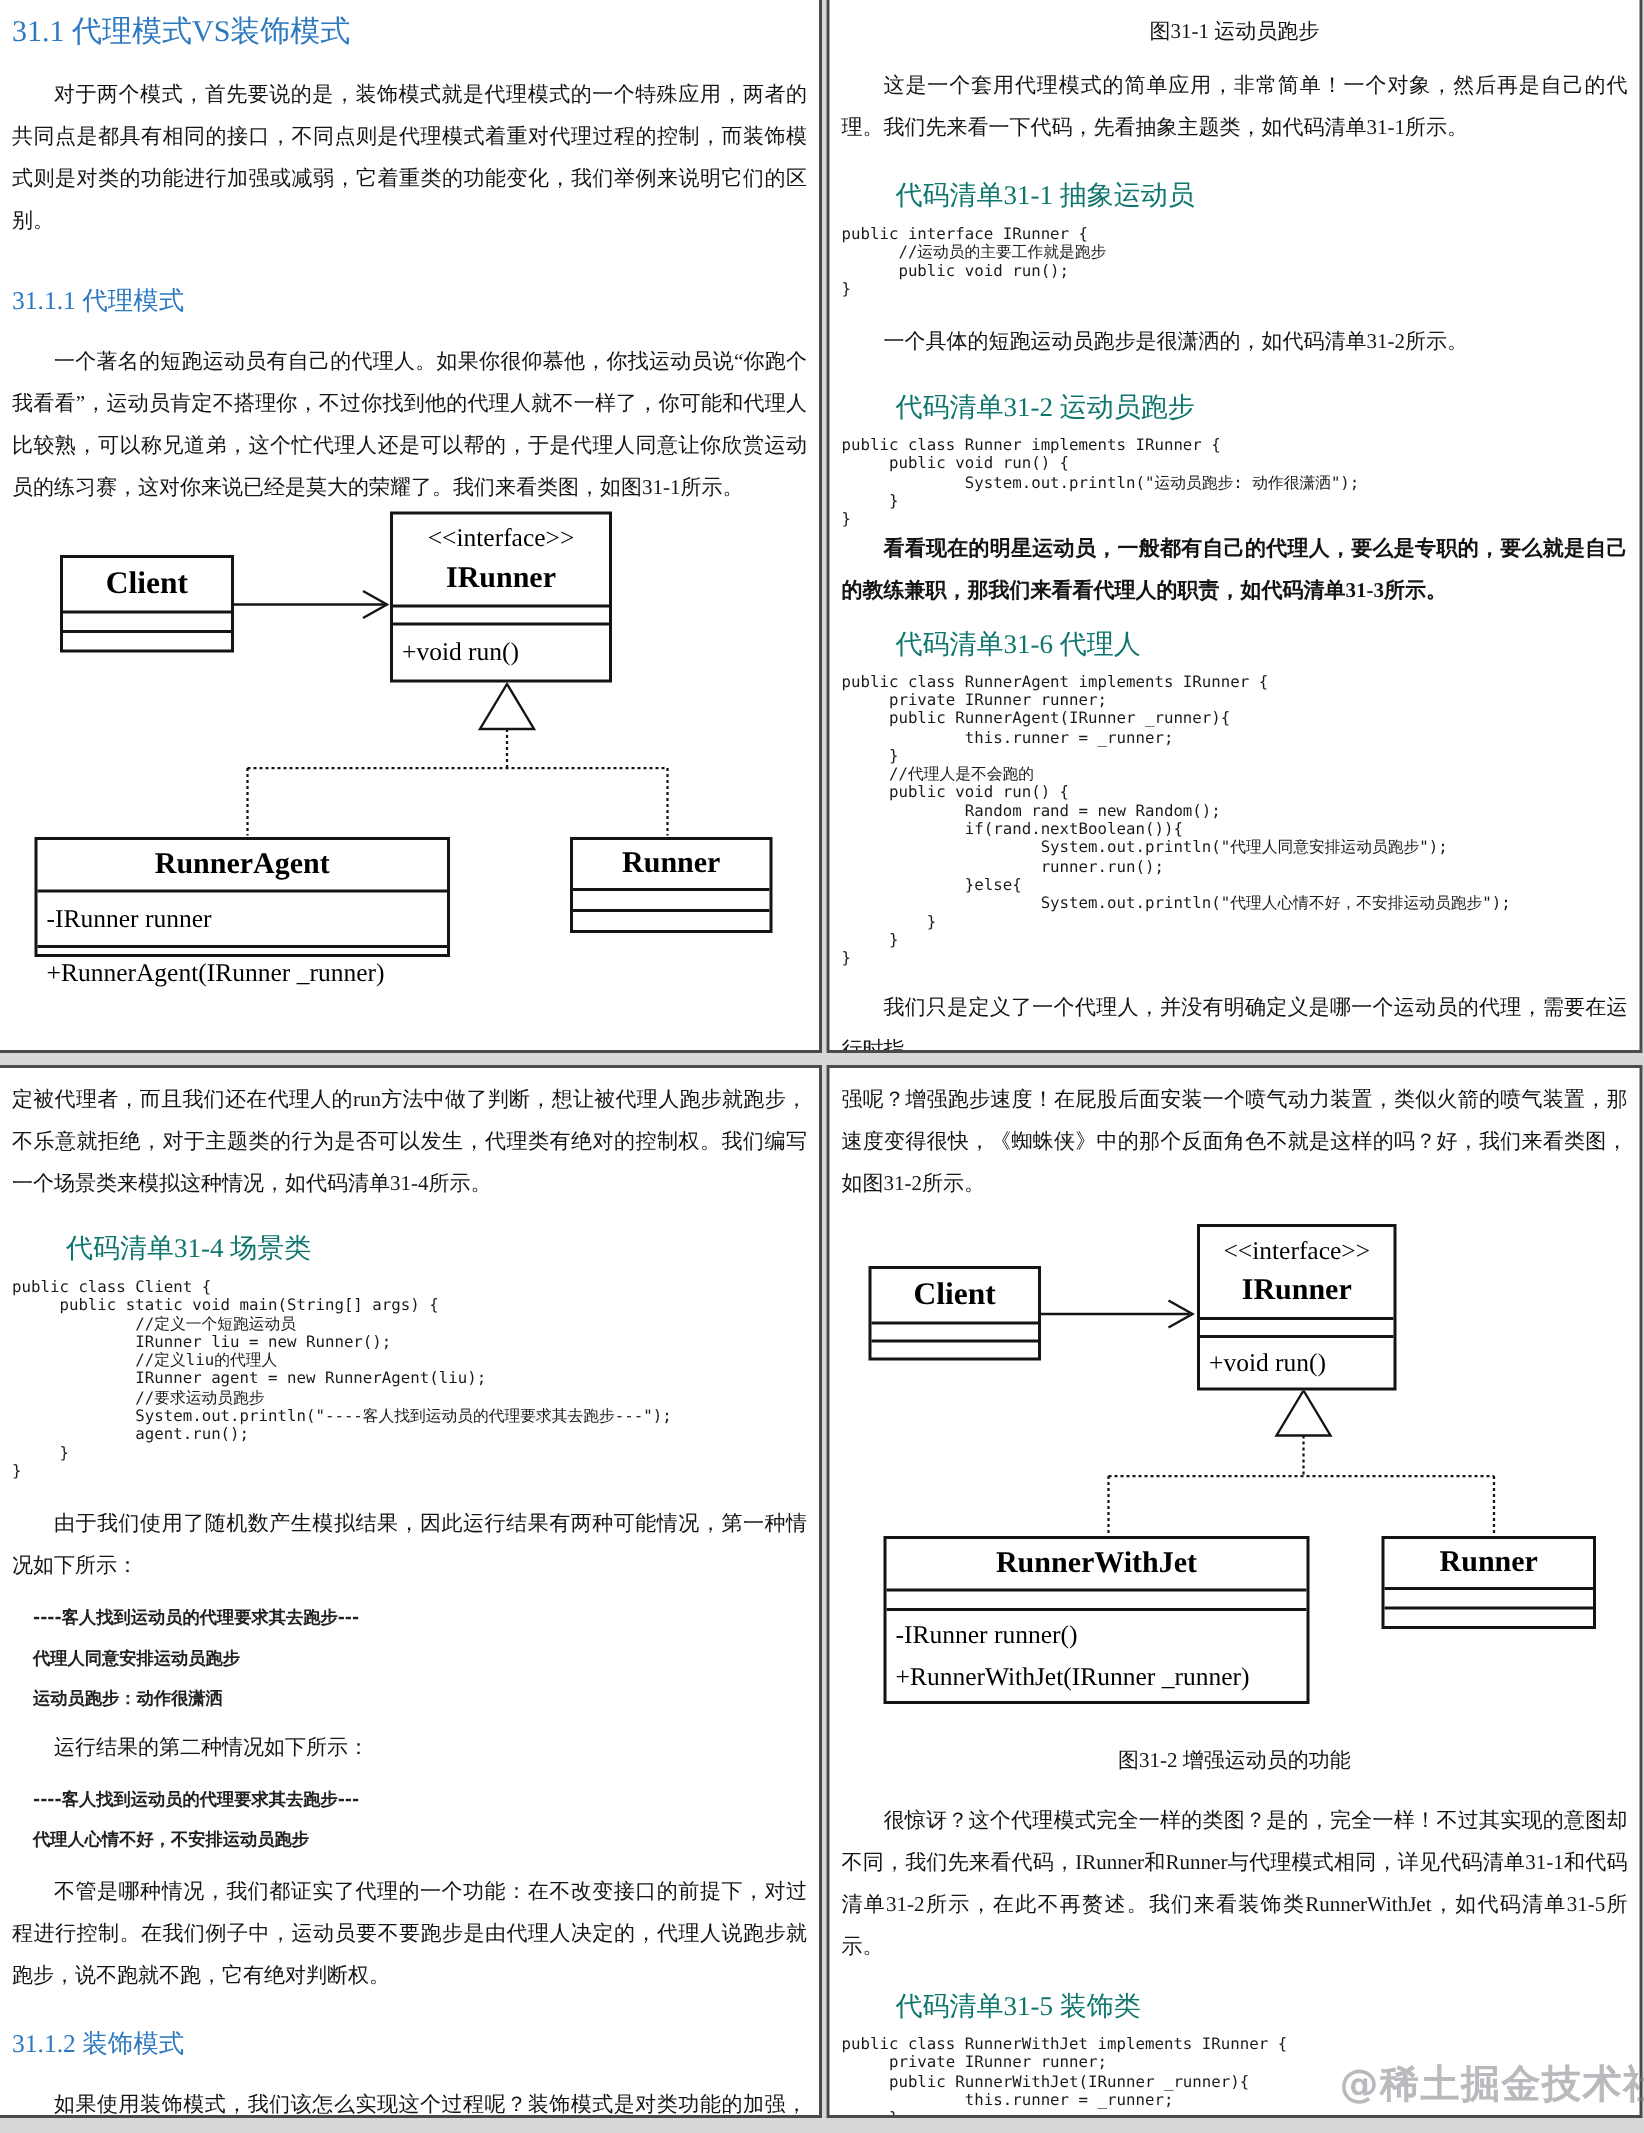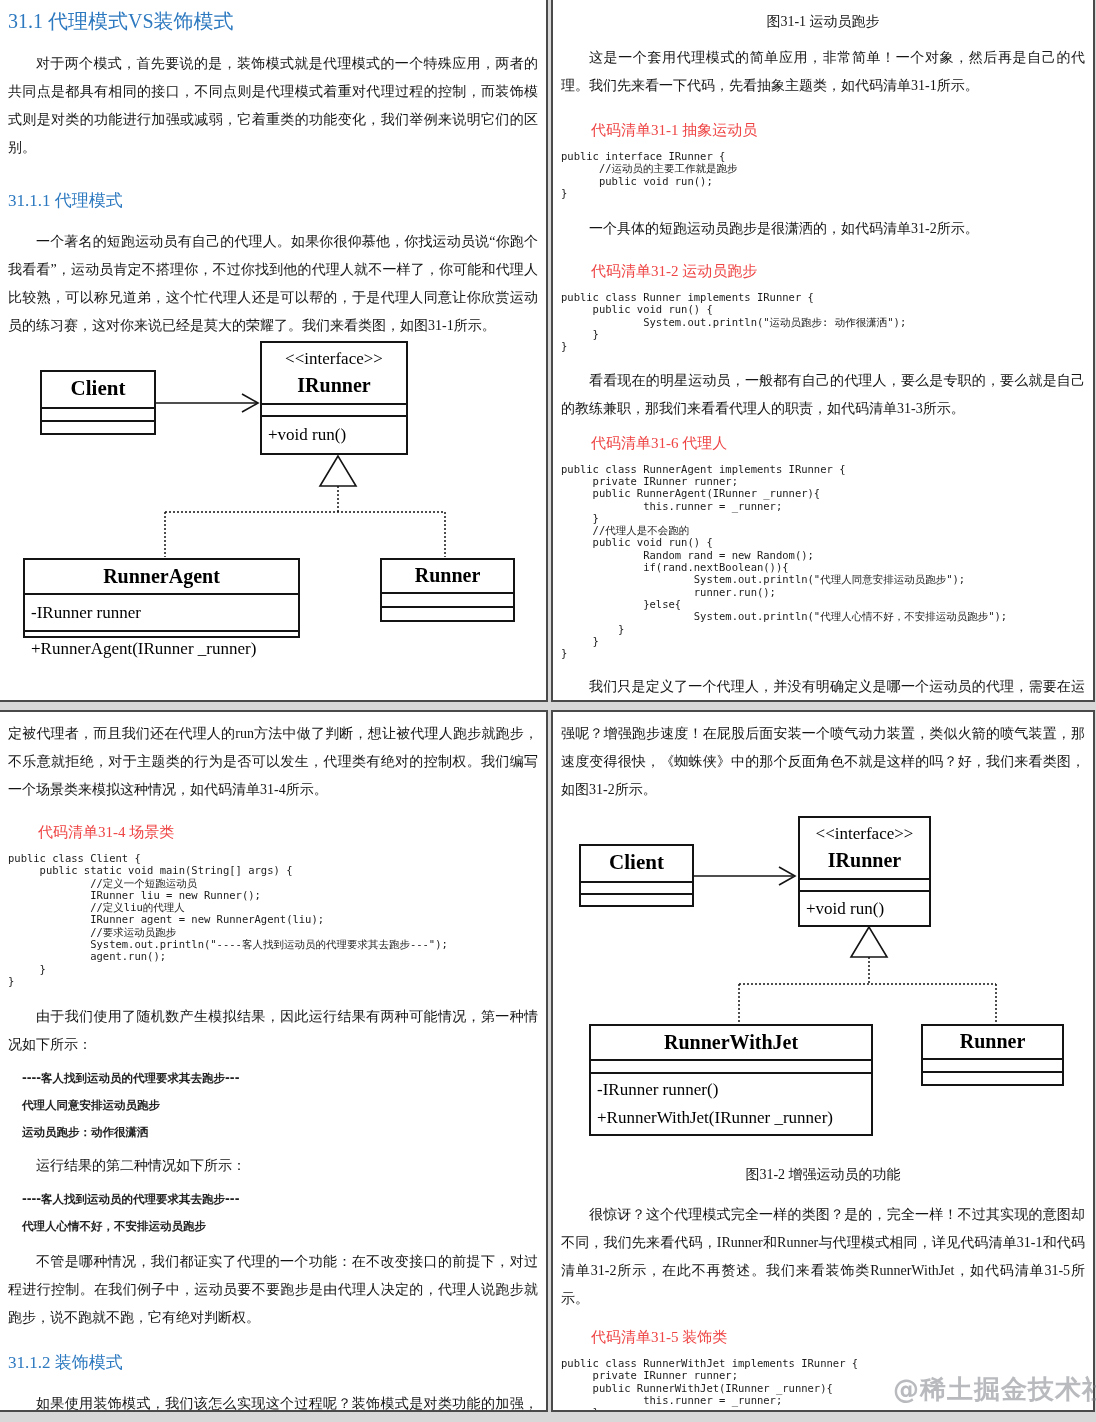--- a/index.html
+++ b/index.html
@@ -15,21 +15,21 @@
   #page-tl{left:-2px;top:-2px;width:550px;height:704px;}
   #page-tr{left:551px;top:-2px;width:544px;height:704px;}
   #page-bl{left:-2px;top:710px;width:550px;height:702px;}
   #page-br{left:551px;top:710px;width:544px;height:702px;}
 
   .h1{font-size:20px;line-height:26px;color:#2d79c0;margin:8px 0 0 0;font-weight:normal;}
   .h2{font-size:17px;line-height:22px;color:#2d79c0;margin:0;font-weight:normal;}
   .bt{font-size:14px;line-height:28px;color:#141414;text-align:justify;margin:0;}
   .ind{text-indent:2em;}
   .caption{font-size:14px;line-height:28px;color:#141414;text-align:center;margin:0;}
-  .label{font-size:15px;line-height:28px;color:#ef4444;margin:0;padding-left:2em;}
+  .label{font-size:18px;line-height:28px;color:#0f766e;margin:0;padding-left:2em;}
   pre.code{
     font-family:"DejaVu Sans Mono","Liberation Mono",monospace;
     font-size:10.5px;line-height:12.3px;color:#1a1a1a;margin:0;white-space:pre;
   }
   .console{
     font-family:"DejaVu Sans","Liberation Sans",sans-serif;
     font-weight:bold;font-size:11.5px;line-height:27px;color:#222;
     margin:0 0 0 14px;white-space:pre-line;
   }
   .diagram{position:relative;}
@@ -103,21 +103,21 @@
       //运动员的主要工作就是跑步
       public void run();
 }</pre>
   <p class="bt ind" style="margin-top:16px;">一个具体的短跑运动员跑步是很潇洒的，如代码清单31-2所示。</p>
   <p class="label" style="margin-top:14px;">代码清单31-2 运动员跑步</p>
   <pre class="code" style="margin-top:6px;">public class Runner implements IRunner {
      public void run() {
              System.out.println("运动员跑步: 动作很潇洒");
      }
 }</pre>
-  <p class="bt ind" style="margin-top:14px;">看看现在的明星运动员，一般都有自己的代理人，要么是专职的，要么就是自己的教练兼职，那我们来看看代理人的职责，如代码清单31-3所示。</p>
+  <p class="bt ind" style="font-weight:bold;">看看现在的明星运动员，一般都有自己的代理人，要么是专职的，要么就是自己的教练兼职，那我们来看看代理人的职责，如代码清单31-3所示。</p>
   <p class="label" style="margin-top:6px;">代码清单31-6 代理人</p>
   <pre class="code" style="margin-top:6px;">public class RunnerAgent implements IRunner {
      private IRunner runner;
      public RunnerAgent(IRunner _runner){
              this.runner = _runner;
      }
      //代理人是不会跑的
      public void run() {
              Random rand = new Random();
              if(rand.nextBoolean()){

